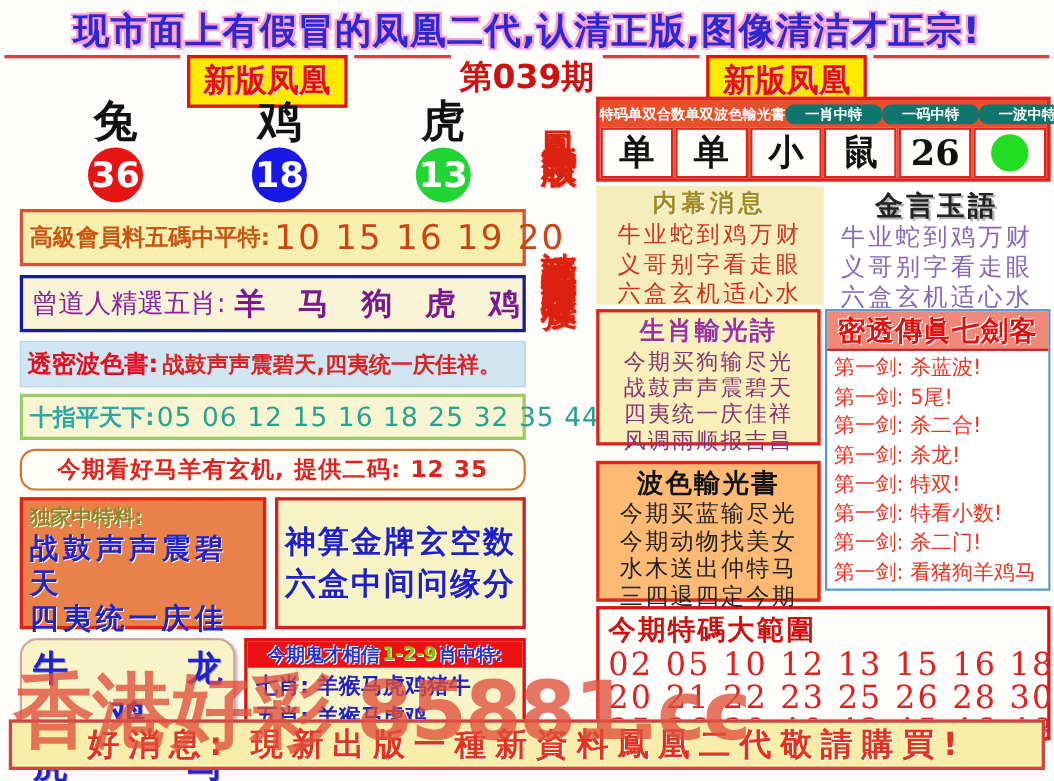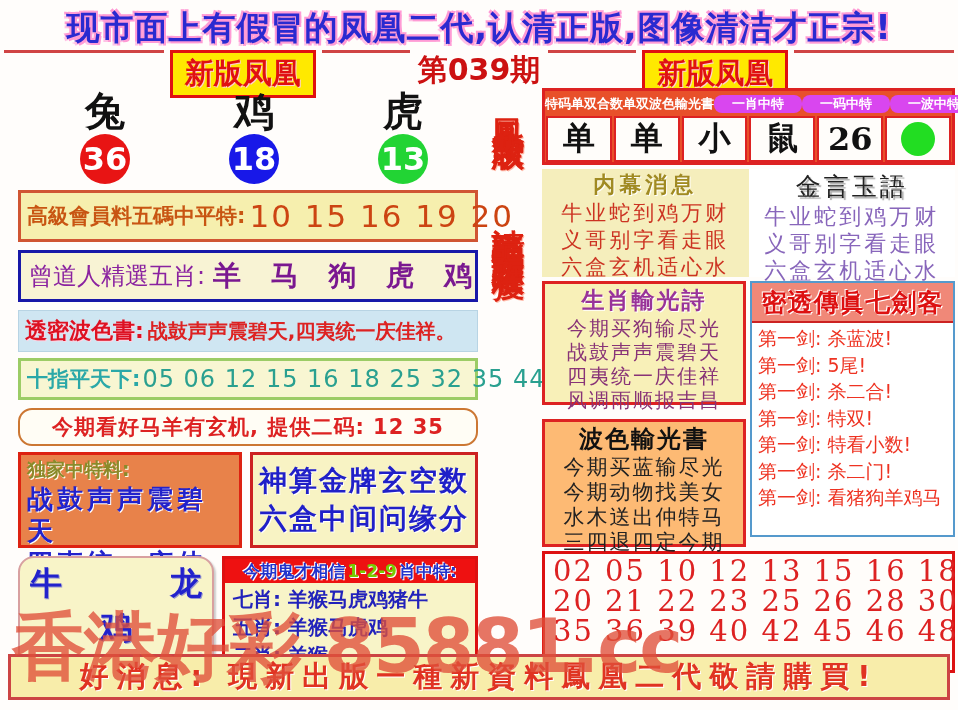--- a/index.html
+++ b/index.html
@@ -59,21 +59,21 @@
     margin-top:6px; height:42px; background:#f8f6d2; border:3px solid #9ccc66;
     display:flex; align-items:center; padding:0 6px; white-space:nowrap;
   }
   .ten-box .lab { color:#2aa8a8; font-size:21px; font-weight:bold; }
   .ten-box .val { color:#2aa090; font-size:24px; margin-left:2px; letter-spacing:1px; }
   .two-box {
     margin-top:8px; height:38px; background:#fffdf5; border:2px solid #cc7733; border-radius:14px;
     display:flex; align-items:center; justify-content:center; white-space:nowrap;
   }
   .two-box .val { color:#dd2222; font-size:21px; font-weight:bold; letter-spacing:1px; }
-  .midrow { margin-top:6px; display:flex; gap:8px; height:96px; }
+  .midrow { margin-top:6px; display:flex; gap:8px; height:120px; }
   .excl-box {
     flex:0 0 224px; background:#e8824a; border:3px solid #dd2211; padding:2px 6px;
   }
   .excl-box .ttl { color:#8a8a2a; font-size:19px; font-weight:bold; text-shadow:1px 1px 0 #ffe; }
   .excl-box .ln { color:#2222cc; font-size:26px; font-weight:bold; line-height:32px; letter-spacing:4px; text-shadow:1px 1px 0 #fff; }
   .god-box {
     flex:1; background:#f8f3c4; border:3px solid #cc2222; display:flex; flex-direction:column;
     align-items:center; justify-content:center;
   }
   .god-box .ln { color:#2020c8; font-size:28px; font-weight:bold; line-height:38px; letter-spacing:2px; text-shadow:1px 1px 0 #fff; }
@@ -105,34 +105,34 @@
   }
 
   
   .right-col { position:absolute; left:542px; top:88px; width:413px; }
   .rtable { border:3px solid #dd2222; background:#e8502a; }
   .rtable .thead { display:flex; height:25px; }
   .rtable .th {
     flex:1; color:#fff; font-size:13px; font-weight:bold; display:flex;
     align-items:center; justify-content:center; white-space:nowrap;
   }
-  .rtable .th .pill { background:#d946ef; border-radius:8px; padding:0 18px; }
+  .rtable .th .pill { background:#0f766e; border-radius:8px; padding:0 18px; }
   .rtable .tbody { display:flex; height:46px; background:#e8502a; }
   .rtable .td {
     flex:1; background:#fffdfa; border:2px solid #dd2222; margin:0 1px;
     display:flex; align-items:center; justify-content:center;
     font-size:32px; font-weight:bold; color:#111; font-family:"DejaVu Serif","Liberation Serif",serif;
   }
   .wave-dot { width:34px; height:34px; border-radius:50%; }
   .r2 { display:flex; margin-top:4px; height:108px; }
   .insider-box { flex:1; background:#f5eebc; padding:1px 4px; text-align:center; }
   .insider-box .ttl { color:#a08a22; font-size:22px; font-weight:bold; text-shadow:1px 1px 0 #fff; letter-spacing:4px; }
   .insider-box .ln { color:#cc3322; font-size:21px; line-height:27px; letter-spacing:3px; white-space:nowrap; }
   .golden-box { flex:1; background:#ffffff; padding:1px 4px; text-align:center; }
-  .golden-box .ttl { color:#222; font-size:25px; font-weight:normal; text-shadow:2px 2px 1px #aaa; letter-spacing:3px; }
+  .golden-box .ttl { color:#222; font-size:25px; font-weight:bold; text-shadow:2px 2px 1px #aaa; letter-spacing:3px; }
   .golden-box .ln { color:#8866bb; font-size:22px; line-height:27px; letter-spacing:3px; white-space:nowrap; }
   .r3 { display:flex; gap:4px; margin-top:4px; }
   .r3-left { flex:0 0 204px; display:flex; flex-direction:column; gap:14px; }
   .poem-box { background:#f8f0b8; border:3px solid #dd2222; text-align:center; padding:1px 2px; height:124px; }
   .poem-box .ttl { color:#993399; font-size:23px; font-weight:bold; letter-spacing:2px; text-shadow:1px 1px 0 #fff; }
   .poem-box .ln { color:#883377; font-size:20px; line-height:24px; letter-spacing:2px; white-space:nowrap; }
   .wavepoem-box { background:#fdba74; border:3px solid #dd2222; text-align:center; padding:1px 2px; height:128px; }
   .wavepoem-box .ttl { color:#111; font-size:24px; font-weight:bold; letter-spacing:2px; }
   .wavepoem-box .ln { color:#222; font-size:21px; line-height:25px; letter-spacing:2px; white-space:nowrap; }
   .swords-box { flex:1; border:2px solid #5599cc; background:#ffffff; height:256px; display:flex; flex-direction:column; }
@@ -334,29 +334,31 @@
           <div class="ln">水木送出仲特马</div>
           <div class="ln">三四退四定今期</div>
         </div>
       </div>
       <div class="swords-box">
         <div class="swords-head">密透傳眞七劍客</div>
         <div class="swords-body">
           <div class="sword-ln">第一剑: 杀蓝波!</div>
           <div class="sword-ln">第一剑: 5尾!</div>
           <div class="sword-ln">第一剑: 杀二合!</div>
+          <div class="sword-ln">第一剑: 杀龙!</div>
           <div class="sword-ln">第一剑: 特双!</div>
           <div class="sword-ln">第一剑: 特看小数!</div>
           <div class="sword-ln">第一剑: 杀二门!</div>
           <div class="sword-ln">第一剑: 看猪狗羊鸡马</div>
         </div>
       </div>
     </div>
 
     <div class="range-box">
+      <div class="ttl">今期特碼大範圍</div>
       <div class="ln">02 05 10 12 13 15 16 18 19</div>
       <div class="ln">20 21 22 23 25 26 28 30 31</div>
       <div class="ln">35 36 39 40 42 45 46 48 49</div>
     </div>
 
   </div>
 
   <div class="footer-bar">
     <span class="txt">好消息: 現新出版一種新資料鳳凰二代敬請購買!</span>
   </div>

